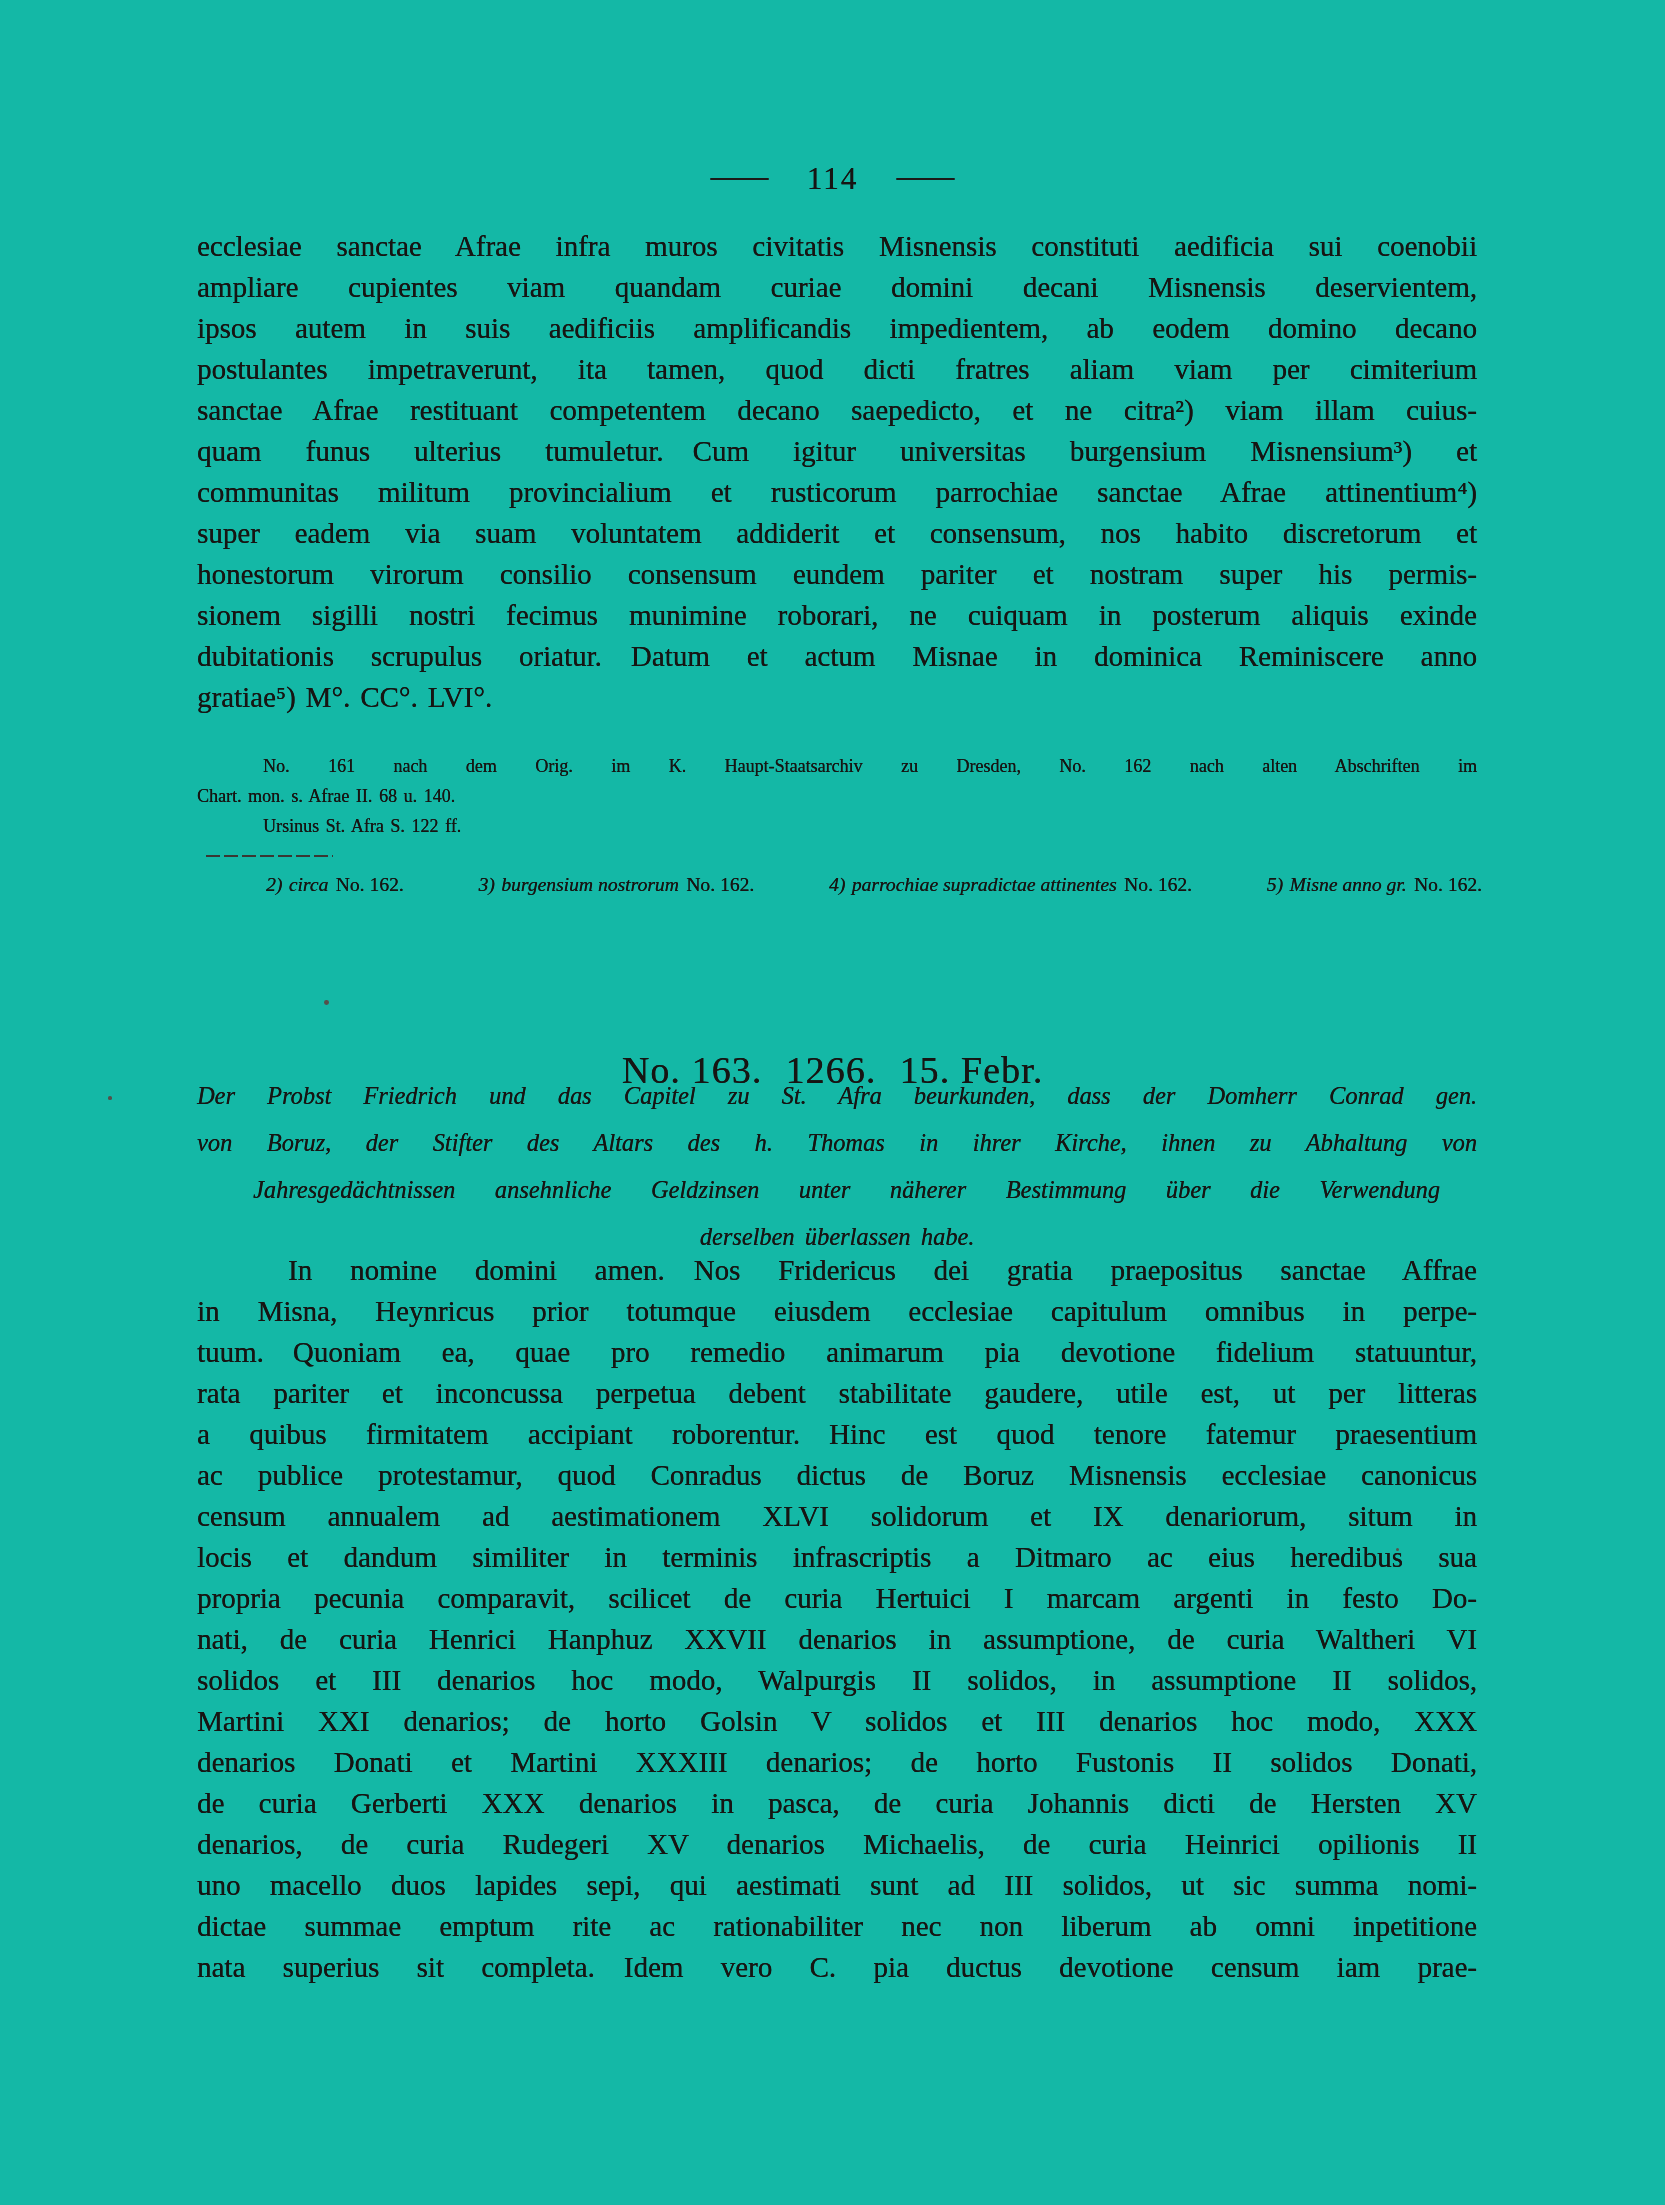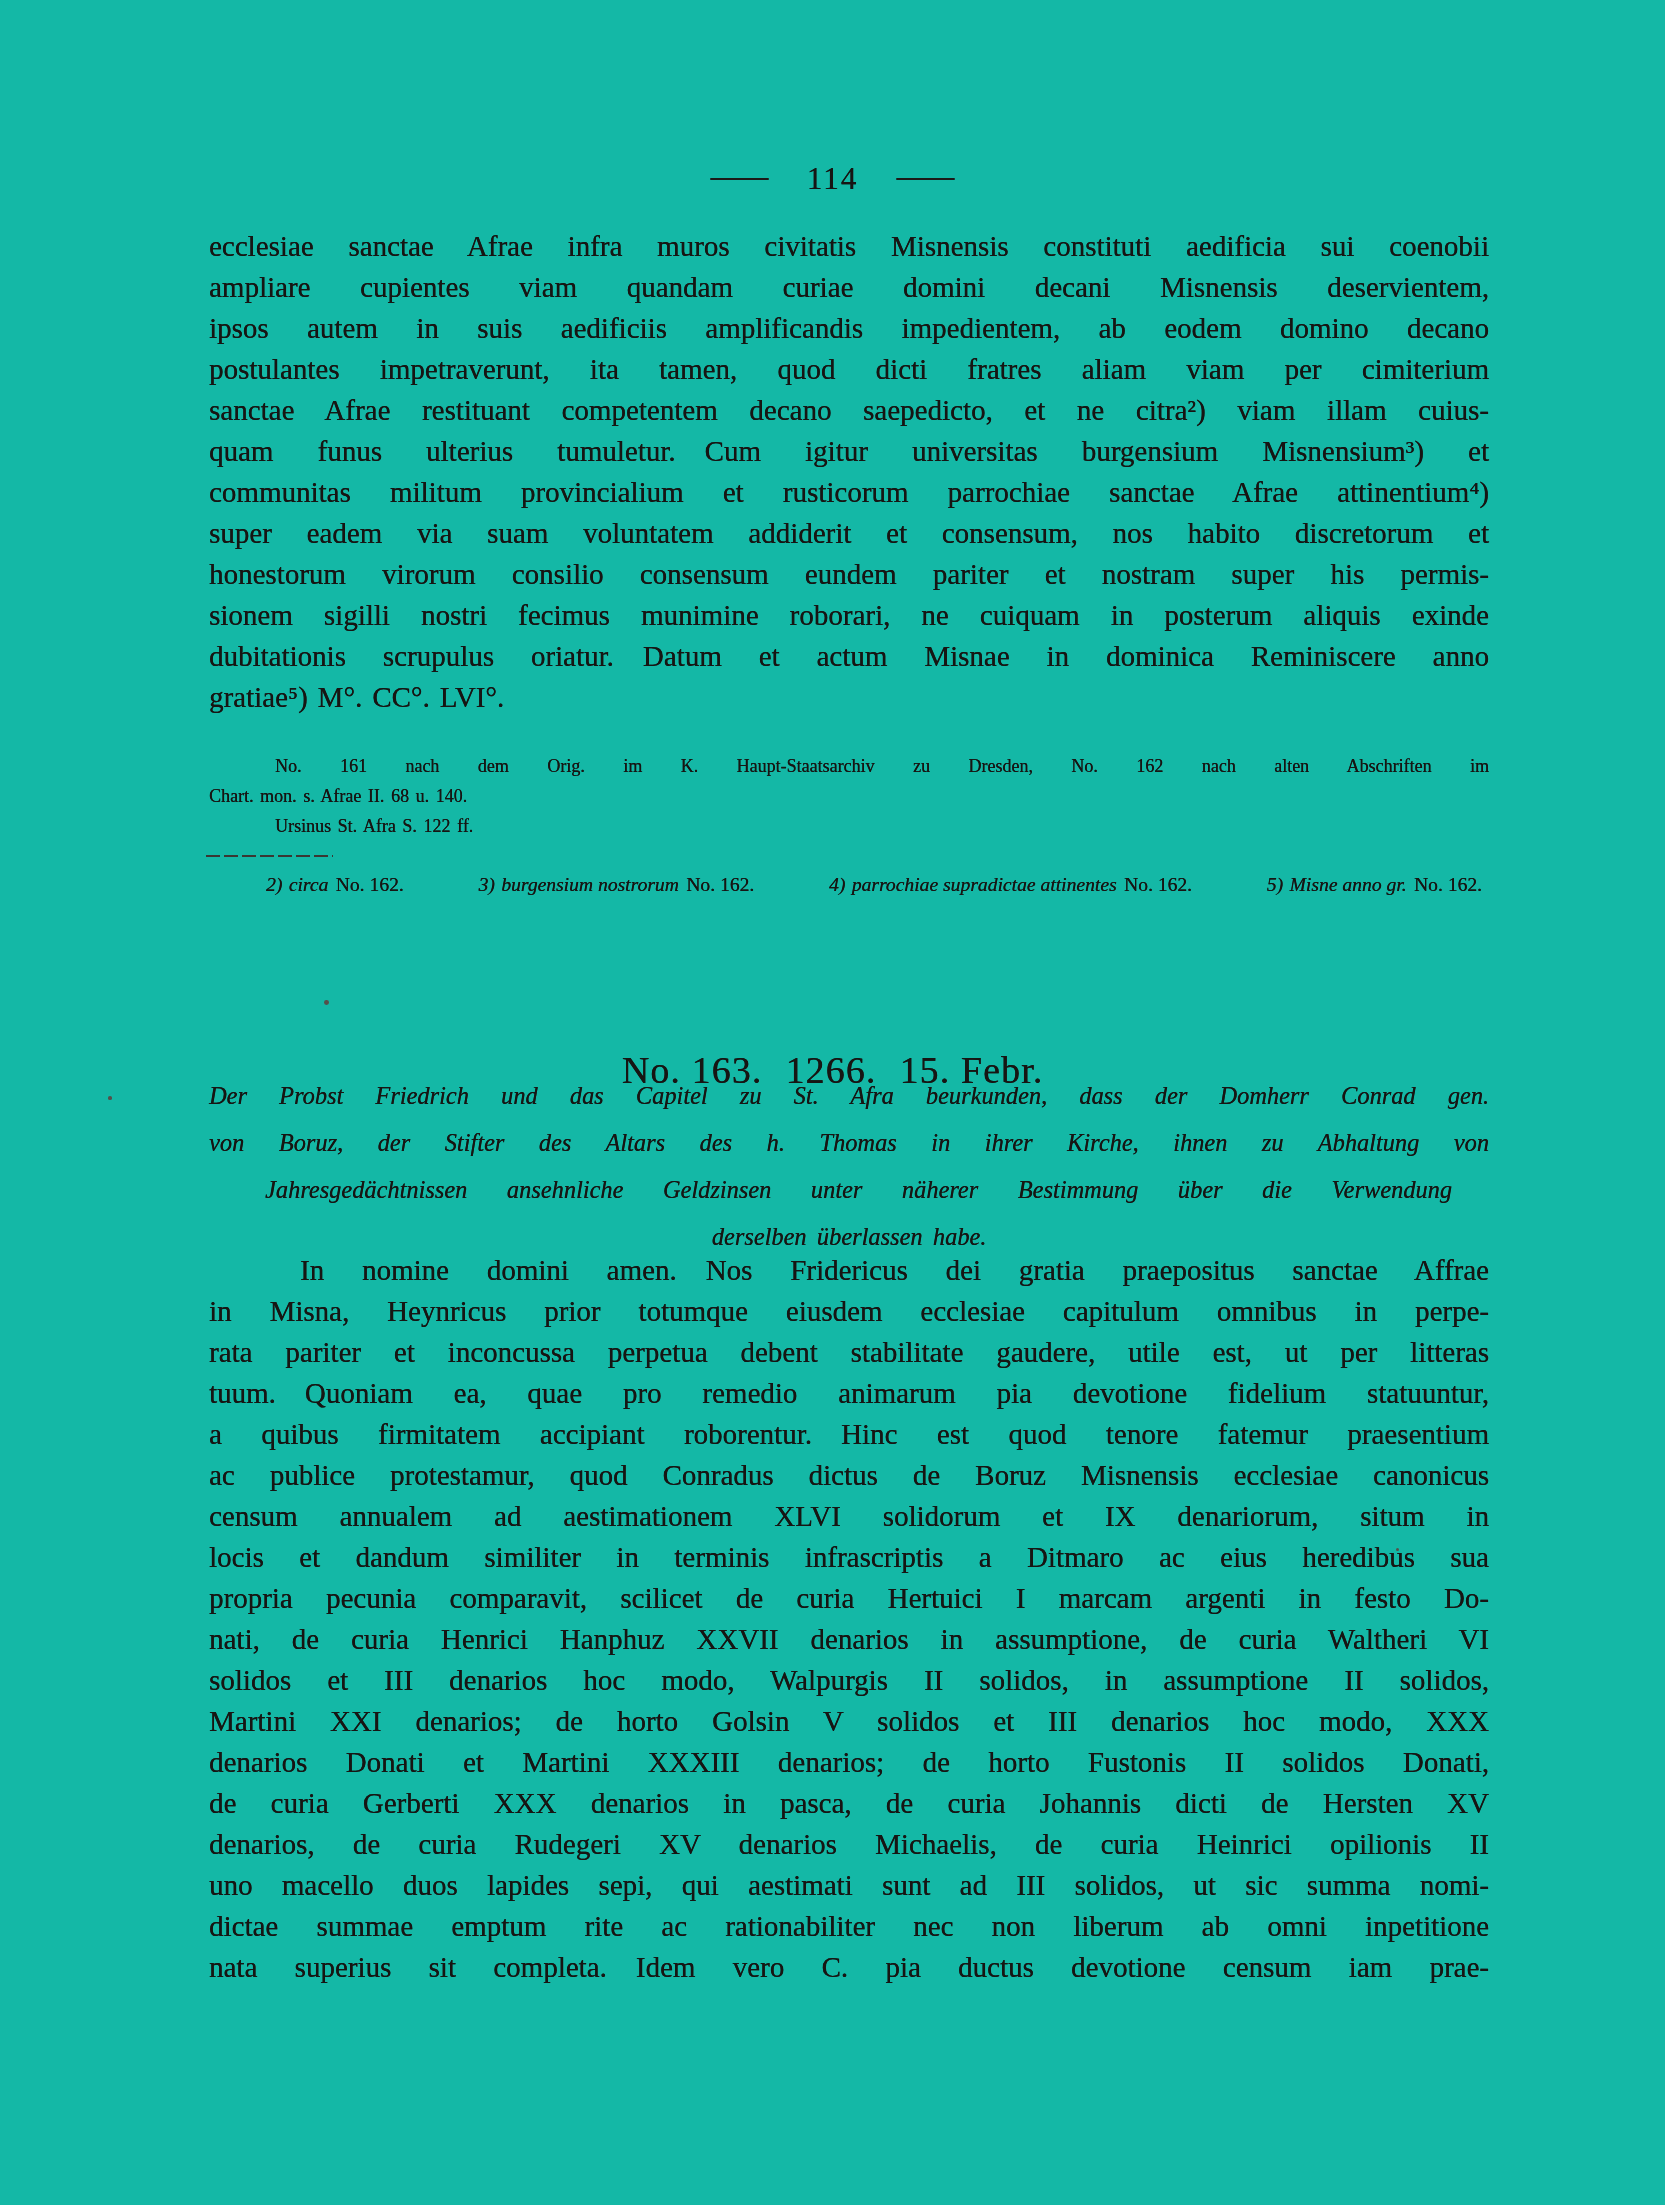--- a/index.html
+++ b/index.html
@@ -12,21 +12,21 @@
     overflow:hidden;
   }
   
   .running-head{
     position:absolute;top:161px;left:0;width:100%;
     display:flex;justify-content:center;align-items:center;gap:38px;
   }
   .head-dash{display:inline-block;width:59px;height:2.7px;background:#1c1a18;border-radius:1.1px;}
   .page-number{font-size:31px;letter-spacing:2.1px;text-shadow:0.3px 0 0 currentColor;}
   
-  .textblock{position:absolute;left:209px;width:1280px;font-family:Liberation Serif, serif;}
+  .textblock{position:absolute;left:197px;width:1280px;font-family:Liberation Serif, serif;}
   .tline{
     text-align:justify;text-align-last:justify;
     height:41px;line-height:41px;
     font-size:29px;word-spacing:2.7px;
     text-shadow:0.2px 0 0 currentColor;
     white-space:normal;overflow:visible;
   }
   .charter162{top:226px;}
   .charter163-body{top:1250px;}
   .tline.align-left{text-align-last:left;}
@@ -133,22 +133,22 @@
   <div class="textblock summary">
     <div class="sline">Der Probst Friedrich und das Capitel zu St. Afra beurkunden, dass der Domherr Conrad gen.</div>
     <div class="sline">von Boruz, der Stifter des Altars des h. Thomas in ihrer Kirche, ihnen zu Abhaltung von</div>
     <div class="sline inset">Jahresgedächtnissen ansehnliche Geldzinsen unter näherer Bestimmung über die Verwendung</div>
     <div class="sline center">derselben überlassen habe.</div>
   </div>
 
   <div class="textblock charter163-body">
     <div class="tline indent">In nomine domini amen. Nos Fridericus dei gratia praepositus sanctae Affrae</div>
     <div class="tline">in Misna, Heynricus prior totumque eiusdem ecclesiae capitulum omnibus in perpe-</div>
+    <div class="tline">tuum. Quoniam ea, quae pro remedio animarum pia devotione fidelium statuuntur,</div>
     <div class="tline">rata pariter et inconcussa perpetua debent stabilitate gaudere, utile est, ut per litteras</div>
-    <div class="tline">tuum. Quoniam ea, quae pro remedio animarum pia devotione fidelium statuuntur,</div>
     <div class="tline">a quibus firmitatem accipiant roborentur. Hinc est quod tenore fatemur praesentium</div>
     <div class="tline">ac publice protestamur, quod Conradus dictus de Boruz Misnensis ecclesiae canonicus</div>
     <div class="tline">censum annualem ad aestimationem XLVI solidorum et IX denariorum, situm in</div>
     <div class="tline">locis et dandum similiter in terminis infrascriptis a Ditmaro ac eius heredibus sua</div>
     <div class="tline">propria pecunia comparavit, scilicet de curia Hertuici I marcam argenti in festo Do-</div>
     <div class="tline">nati, de curia Henrici Hanphuz XXVII denarios in assumptione, de curia Waltheri VI</div>
     <div class="tline">solidos et III denarios hoc modo, Walpurgis II solidos, in assumptione II solidos,</div>
     <div class="tline">Martini XXI denarios; de horto Golsin V solidos et III denarios hoc modo, XXX</div>
     <div class="tline">denarios Donati et Martini XXXIII denarios; de horto Fustonis II solidos Donati,</div>
     <div class="tline">de curia Gerberti XXX denarios in pasca, de curia Johannis dicti de Hersten XV</div>

